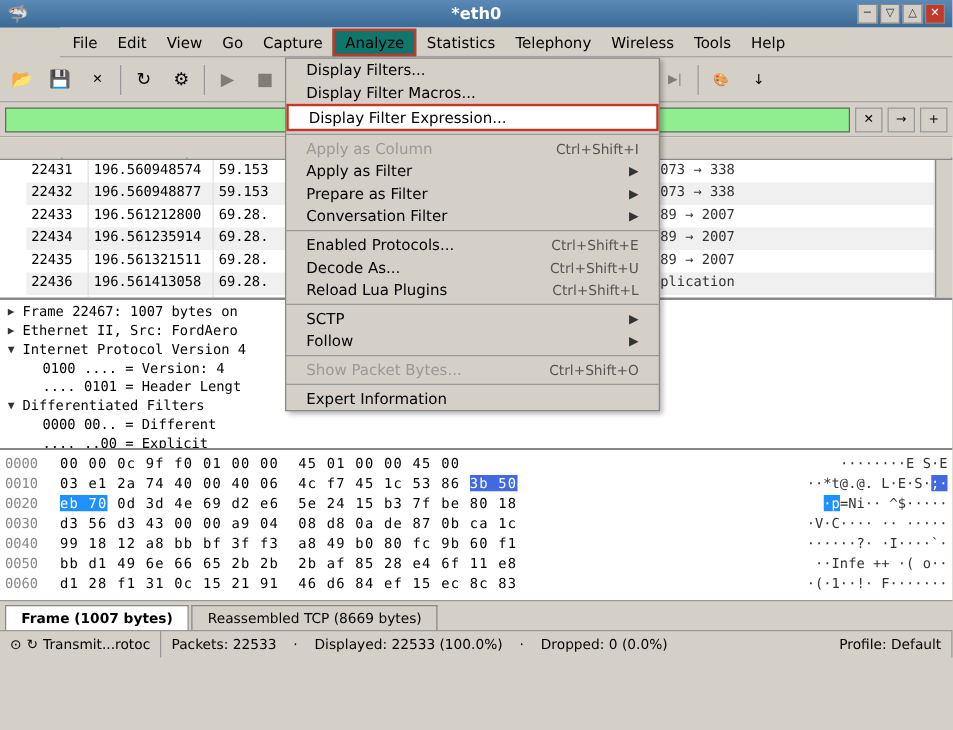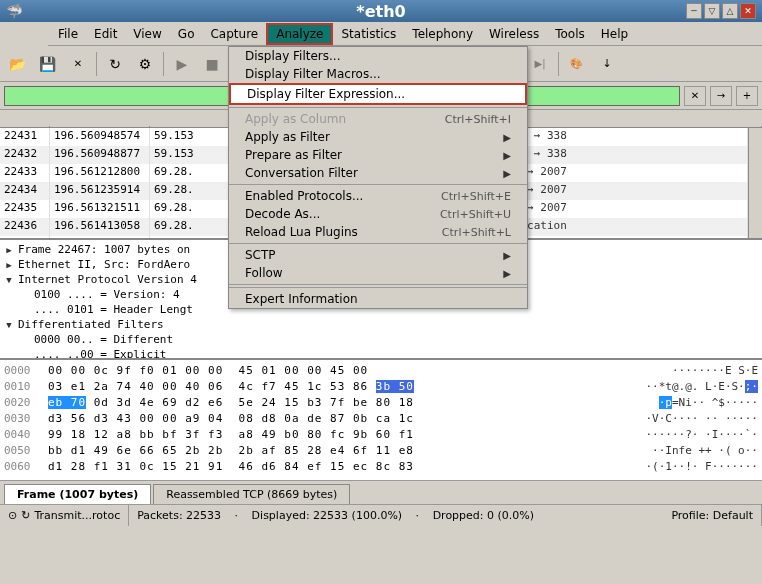--- a/index.html
+++ b/index.html
@@ -22,21 +22,21 @@
       justify-content: space-between;
       padding: 0 6px;
       color: white;
     }
     #titlebar-left {
       display: flex;
       align-items: center;
       gap: 4px;
     }
     #titlebar-title {
-      font-size: 16px;
+      font-size: 13px;
       font-weight: bold;
       flex: 1;
       text-align: center;
       position: absolute;
       left: 0; right: 0;
       pointer-events: none;
     }
     #titlebar-controls {
       display: flex;
       gap: 2px;
@@ -376,21 +376,21 @@
   <div id="packet-list-header">
     <div class="col-header">No.</div>
     <div class="col-header">Time</div>
     <div class="col-header">Source</div>
     <div class="col-header">Destination</div>
     <div class="col-header">ol</div>
     <div class="col-header">Length</div>
     <div class="col-header">Info</div>
   </div>
   <div style="display:flex; height: calc(100% - 18px);">
-    <div style="flex:1; overflow:hidden;">
+    <div style="flex:1; overflow:hidden;margin-left:21px;">
       <div class="packet-row">
         <div class="packet-cell">22431</div>
         <div class="packet-cell">196.560948574</div>
         <div class="packet-cell">59.153</div>
         <div class="packet-cell"></div>
         <div class="packet-cell"></div>
         <div class="packet-cell">66</div>
         <div class="packet-cell info-cell">20073 → 338</div>
       </div>
       <div class="packet-row">
@@ -593,18 +593,22 @@
   <div class="dropdown-separator"></div>
   <div class="dropdown-item">
     <span>SCTP</span>
     <span class="dropdown-arrow">▶</span>
   </div>
   <div class="dropdown-item">
     <span>Follow</span>
     <span class="dropdown-arrow">▶</span>
   </div>
   <div class="dropdown-separator"></div>
+  <div class="dropdown-item disabled">
+    <span>Show Packet Bytes...</span>
+    <span class="dropdown-shortcut">Ctrl+Shift+O</span>
+  </div>
   <div class="dropdown-separator"></div>
   <div class="dropdown-item">
     <span>Expert Information</span>
     <span class="dropdown-shortcut"></span>
   </div>
 </div>
 
 </body></html>

